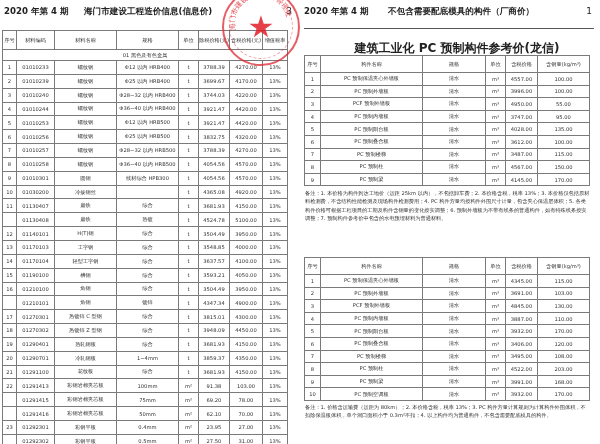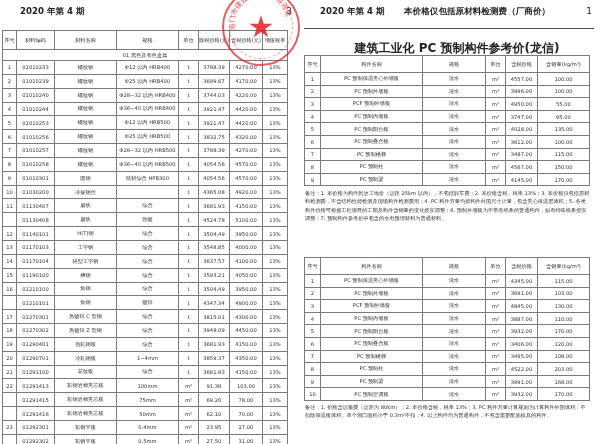--- a/index.html
+++ b/index.html
@@ -3,21 +3,21 @@
 <meta charset="utf-8">
 <style>
   * { box-sizing: border-box; margin: 0; padding: 0; }
   html, body { width: 600px; height: 444px; background: #ffffff; overflow: hidden; }
   body { font-family: "DejaVu Sans", "Liberation Sans", sans-serif; color: #222; position: relative; }
 
   .page { position: absolute; top: 0; height: 444px; background: #fff; }
   .page-left { left: 0; width: 300px; }
   .page-right { left: 300px; width: 300px; }
 
-  .hdr { position: absolute; top: 6px; left: 20px; right: 6px; height: 14px; font-size: 8.6px; font-weight: bold; white-space: nowrap; }
+  .hdr { position: absolute; top: 6px; left: 4px; right: 6px; height: 14px; font-size: 8.6px; font-weight: bold; white-space: nowrap; }
   .hdr .issue { position: absolute; left: 0; top: 0; }
   .hdr .title { position: absolute; top: 0; }
   .page-left .hdr .title { left: 80px; }
   .page-right .hdr .title { left: 84px; }
   .hdr .pgno { position: absolute; right: 2px; top: 0; font-weight: normal; font-size: 9px; }
 
   .rule { position: absolute; left: 4px; right: 6px; top: 28px; height: 0; border-top: 1px solid #555; }
 
   table { border-collapse: collapse; table-layout: fixed; position: absolute; }
   td, th { border: 1px solid #7a7a7a; font-weight: normal; text-align: center; white-space: nowrap; overflow: hidden; color: #333; }
@@ -43,20 +43,21 @@
   .stamp .star { position: absolute; left: 50%; top: 50%; transform: translate(-50%,-50%); color: rgba(225,30,40,0.85); font-size: 30px; line-height: 1; }
   .stamp .ring-text { position: absolute; inset: 0; }
   .stamp1 { left: 222px; top: -12px; }
 </style>
 </head>
 <body>
 
 <div class="page page-left">
   <div class="hdr">
     <span class="issue">2020 年第 4 期</span>
+    <span class="title">海门市建设工程造价信息(信息价)</span>
     <span class="pgno">3</span>
   </div>
 
   <table class="ltable" id="ltable">
     <colgroup>
       <col style="width:14px">
         <col style="width:38px">
         <col style="width:62px">
         <col style="width:62px">
       <col style="width:20px">
@@ -371,21 +372,21 @@
         </defs>
       <text font-size="7.5" fill="rgba(220,40,50,0.8)" font-family="DejaVu Sans, sans-serif"><textPath href="#arc1">海门市建设工程造价管理处</textPath></text>
     </svg>
     <span class="star">★</span>
   </div>
 </div>
 
 <div class="page page-right">
   <div class="hdr">
     <span class="issue">2020 年第 4 期</span>
-    <span class="title">本价格仅包括原材料检测费（厂商价）</span>
+    <span class="title">不包含需要配底模具的构件（厂商价）</span>
     <span class="pgno">1</span>
   </div>
   <div class="rule"></div>
 
   <div class="sec-title" style="top:40px">建筑工业化 PC 预制构件参考价(龙信)</div>
   <table class="rtable" id="rtable0" style="top:55px">
     <colgroup>
       <col style="width:16px">
         <col style="width:102px">
         <col style="width:63px">

